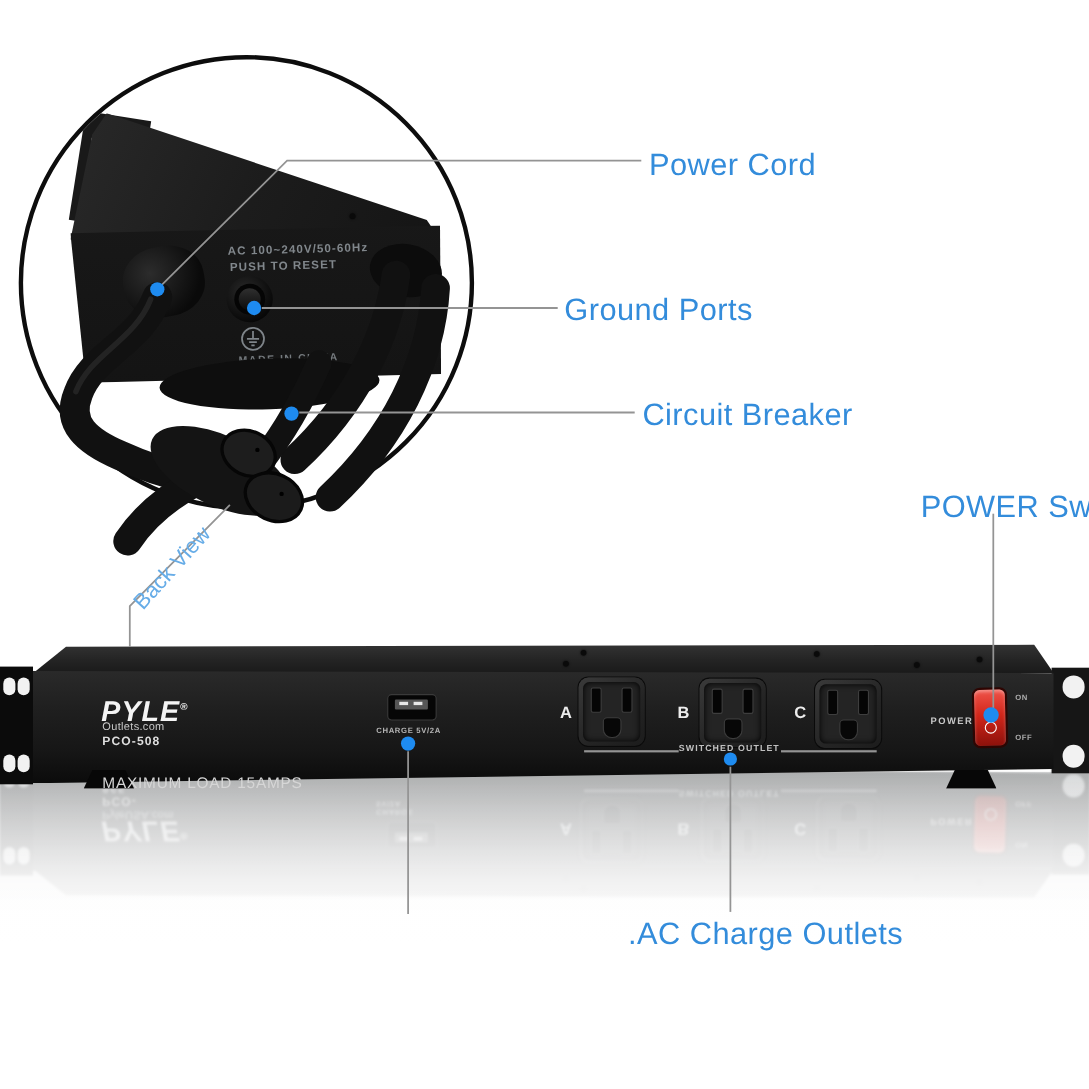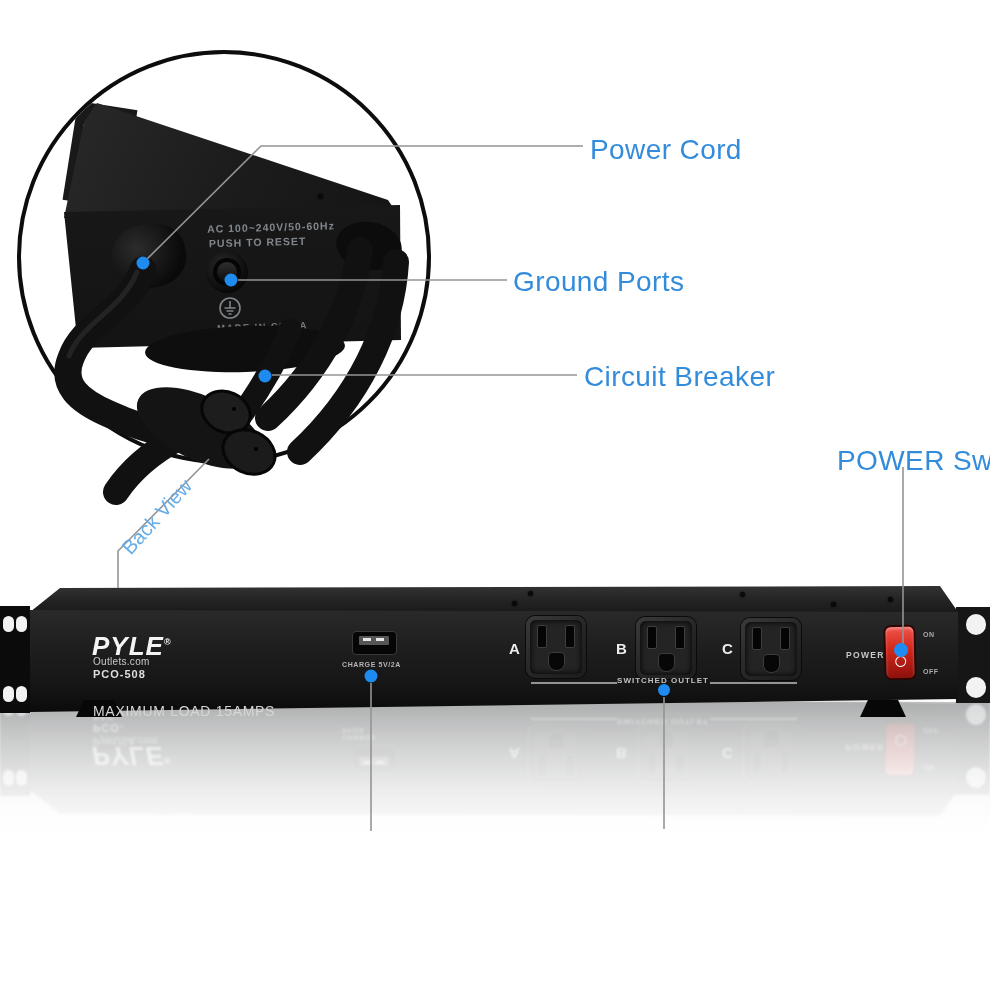--- a/index.html
+++ b/index.html
@@ -301,14 +301,15 @@
     <circle class="dot" cx="371" cy="676" r="6.5"></circle>
     <circle class="dot" cx="664" cy="690" r="6"></circle>
     <circle class="dot" cx="901" cy="650" r="7"></circle>
   </svg>
 
   <div class="callout" style="left:590px;top:134px;">Power Cord</div>
   <div class="callout" style="left:513px;top:266px;">Ground Ports</div>
   <div class="callout" style="left:584px;top:361px;">Circuit Breaker</div>
   <div class="callout" style="left:837px;top:445px;">POWER Switch</div>
   <div class="backview">Back View</div>
+  <div class="callout" style="left:571px;top:833px;">.AC Charge Outlets</div>
 
 </div>
 
 </body></html>

